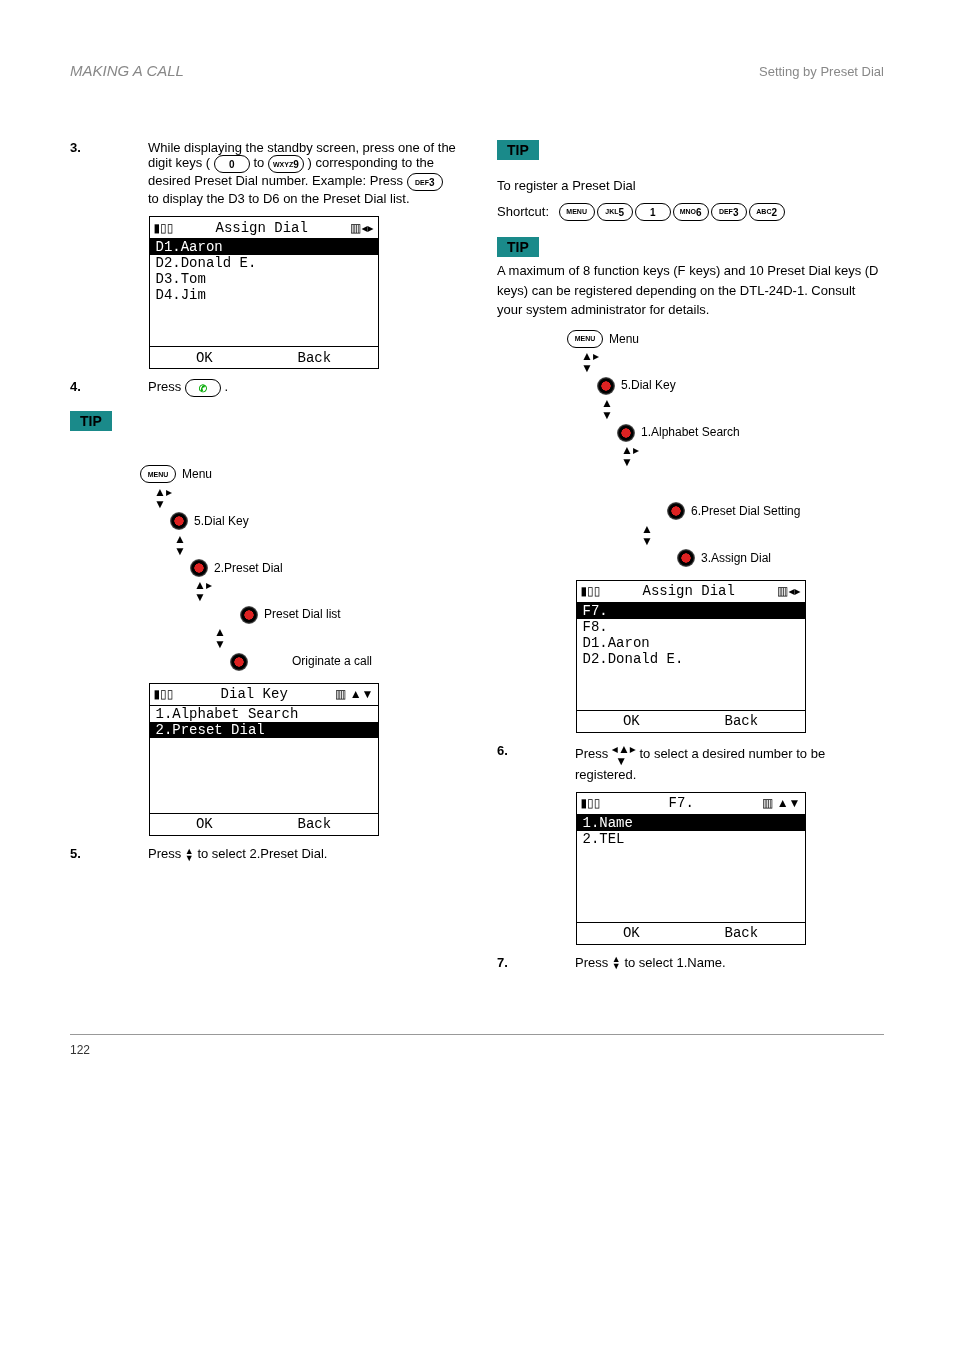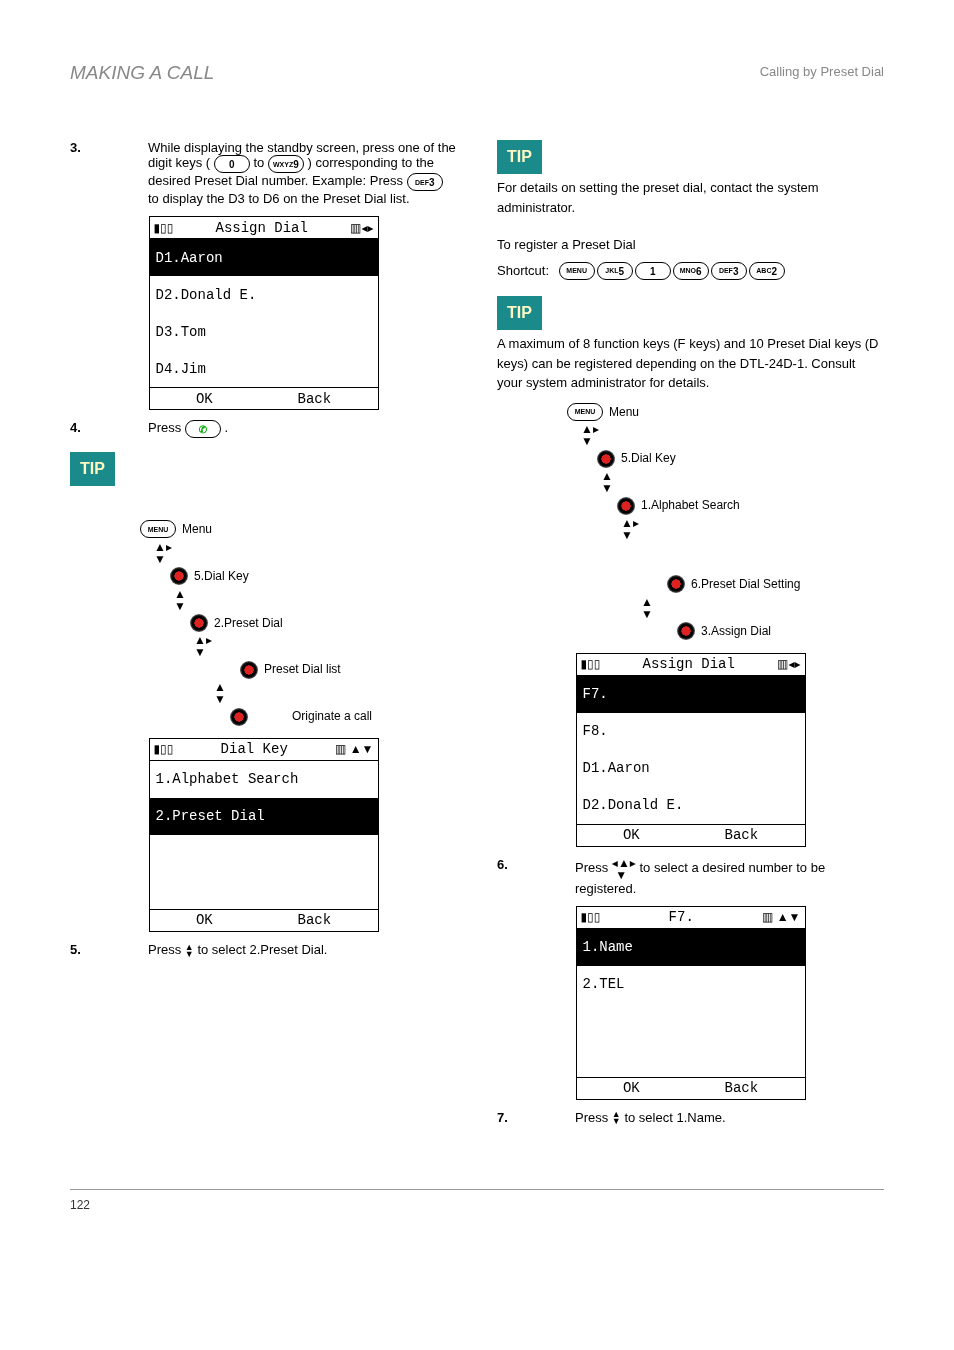--- a/index.html
+++ b/index.html
@@ -37,24 +37,24 @@
     font-weight: bold;
     padding: 0 4px;
     vertical-align: middle;
     background: #fff;
     white-space: nowrap;
   }
   .key-seq { display: inline-flex; gap: 2px; vertical-align: middle; margin-left: 6px;}
   .tip {
     display: inline-block;
     background: #1a8a8a;
-    color: #fef9c3;
+    color: #000000;
     font-weight: bold;
-    font-size: 16px;
-    padding: 8px 10px;
+    font-size: 14px;
+    padding: 2px 10px;
     margin: 10px 0 4px 0;
   }
   .tip-text { margin-left: 0; }
   .screen {
     width: 230px;
     border: 1.5px solid #000;
     font-family: 'Courier New', monospace;
     font-size: 14px;
     background: #fff;
     margin: 10px auto 10px auto;
@@ -62,32 +62,33 @@
   .screen-header {
     display: flex;
     align-items: center;
     justify-content: space-between;
     border-bottom: 1.5px solid #000;
     padding: 2px 4px;
     height: 22px;
   }
   .screen-row {
     padding: 1px 6px;
-    height: 37px;
+    height: 16px;
     display: flex;
     align-items: center;
   }
   .screen-row.sel { background: #000; color: #fff; }
   .screen-footer {
     display: flex;
     justify-content: space-around;
     border-top: 1.5px solid #000;
     padding: 2px 4px;
     height: 22px;
     align-items: center;
+    margin-top: 43px;
   }
   .menu-tree {
     margin: 8px 0 8px 70px;
     font-size: 12px;
     line-height: 1.9;
   }
   .menu-tree .line { display: flex; align-items: center; gap: 6px; }
   .enter-dot {
     display: inline-block;
     width: 18px;
@@ -123,22 +124,22 @@
     justify-content: space-between;
     font-size: 12px;
     color:#333;
   }
   .signal-icon, .batt-icon { font-family: Arial; font-size:12px; }
 </style>
 </head>
 <body>
 
 <div style="position:relative;height:30px;margin-bottom:40px;">
-  <span style="font-size:19px;font-style:italic;color:#888;position:absolute;left:0;top:2px;">MAKING A CALL</span>
-  <span style="font-size:13px;color:#888;position:absolute;right:0;top:4px;">Calling by Preset Dial</span>
+  <span style="font-size:15px;font-style:italic;color:#888;position:absolute;left:0;top:2px;">MAKING A CALL</span>
+  <span style="font-size:13px;color:#888;position:absolute;right:0;top:4px;">Setting by Preset Dial</span>
 </div>
 
 <div class="columns">
 
 <div class="col">
 
 <div class="step">
   <div class="step-num">3.</div>
   <div class="step-body">
     <span>While displaying the standby screen, press one of the digit keys (</span>
@@ -241,21 +242,20 @@
     <span class="ud-arrow"></span>
     <span>to select 2.Preset Dial.</span>
   </div>
 </div>
 
 </div>
 
 <div class="col">
 
 <div class="tip">TIP</div>
-<p class="tip-text">For details on setting the preset dial, contact the system administrator.</p>
 
 <div style="height:12px;"></div>
 <p style="font-weight:normal;">To register a Preset Dial</p>
 
 <p>
   <span>Shortcut:</span>
   <span class="key-seq">
     <span class="key" style="font-size:7px;">MENU</span>
     <span class="key"><sub style="font-size:7px;">JKL</sub>5</span>
     <span class="key">1</span>

